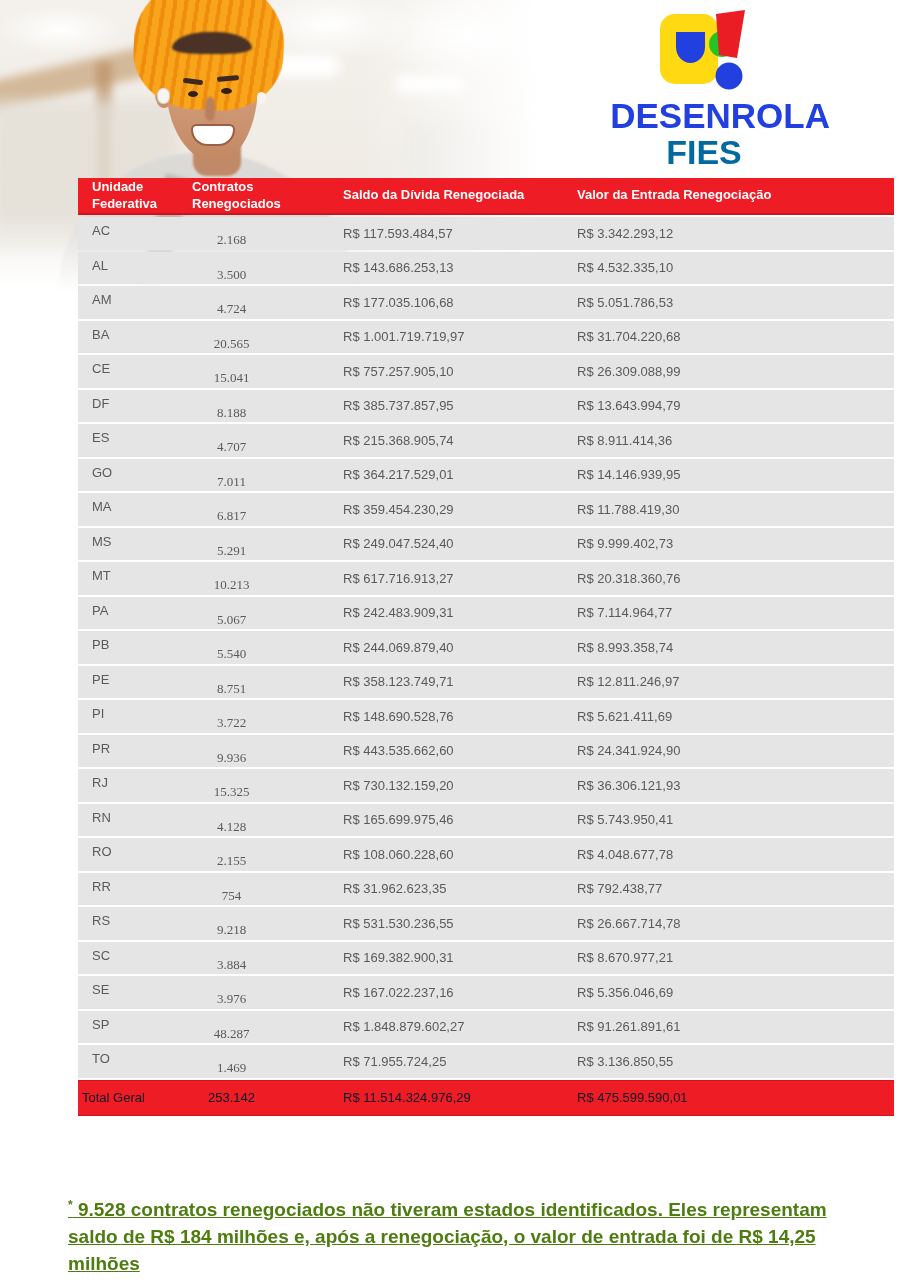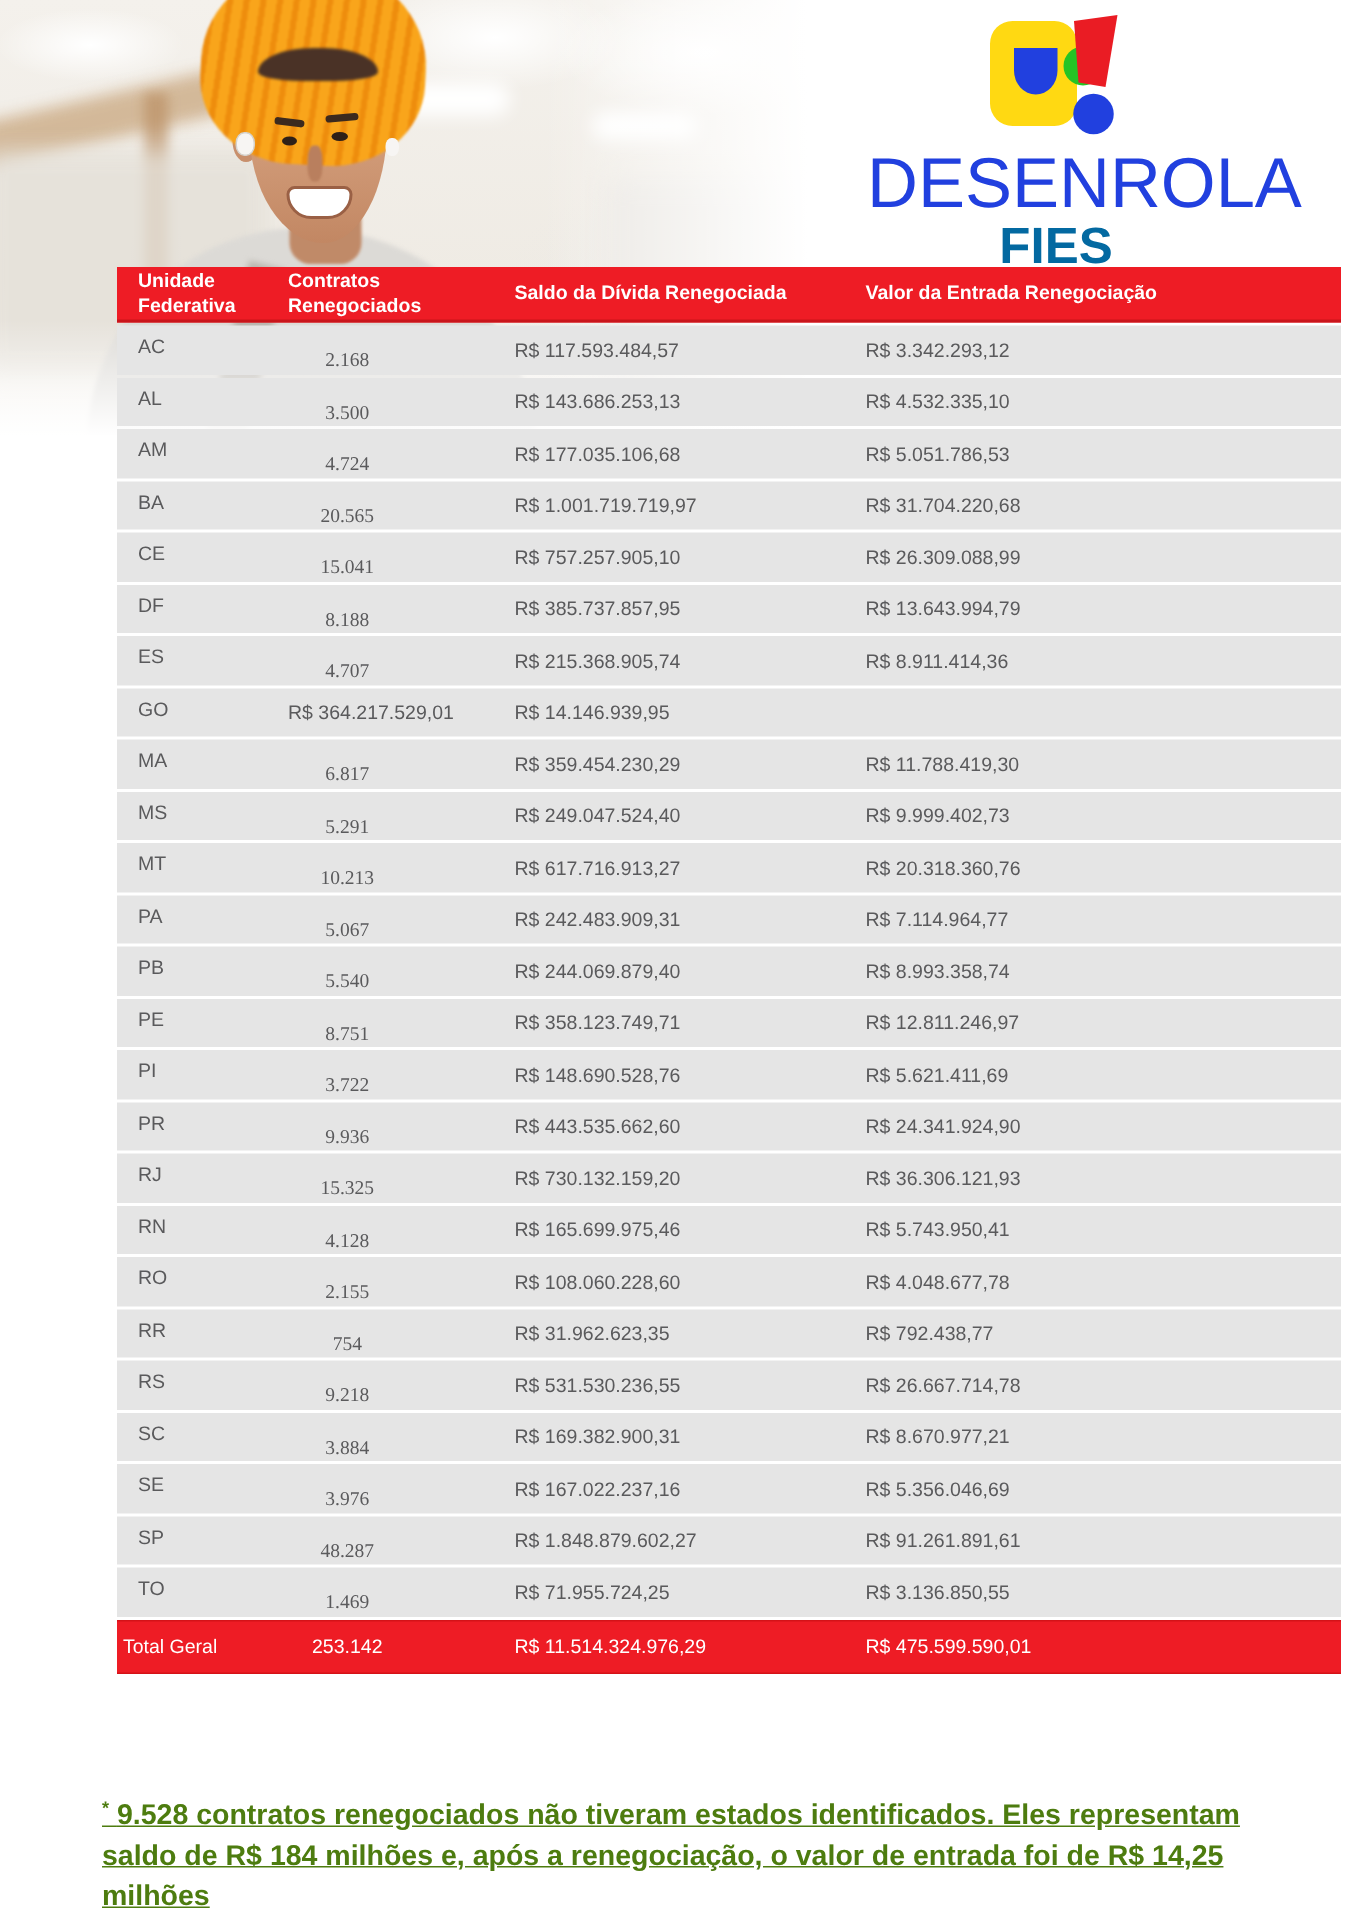--- a/index.html
+++ b/index.html
@@ -50,33 +50,33 @@
   .photo-earbud-left{left:157px;top:88px;width:11px;height:14px;background:#f7f5f3;border:1px solid #d5d2cd;border-radius:45%;}
   .photo-earbud-right{left:257px;top:92px;width:9px;height:12px;background:#f7f5f3;border-radius:45%;}
   .photo-fade-right{right:0;top:0;width:200px;height:100%;
     background:linear-gradient(to right,rgba(255,255,255,0) 0%,#ffffff 88%);}
   .photo-fade-bottom{left:0;bottom:0;width:100%;height:95px;
     background:linear-gradient(to bottom,rgba(255,255,255,0) 0%,#ffffff 82%);}
 
   
   .logo{position:absolute;left:578px;top:6px;width:252px;text-align:center;}
   .logo-mark{display:block;margin:0 auto;width:104px;height:90px;}
-  .logo-line1{font-weight:normal;font-size:47px;line-height:1;color:#2140DF;letter-spacing:0px;margin-top:2px;text-align:right;}
+  .logo-line1{font-weight:bold;font-size:35px;line-height:1;color:#2140DF;letter-spacing:0px;margin-top:2px;text-align:right;}
   .logo-line2{font-weight:bold;font-size:34px;line-height:1;color:#0369a1;margin-top:2px;}
 
   
   .data-table{position:absolute;left:78px;top:178px;width:816px;font-size:13px;}
   .grid{display:grid;grid-template-columns:100px 151px 234px 1fr;}
   .thead{background:#EE1C25;height:35px;border-bottom:2px solid #C9151B;color:#ffffff;font-weight:bold;align-items:center;}
   .th{padding-left:14px;line-height:1.3;}
   .trow{background:#e5e5e5;height:32.5px;margin-top:2px;color:#5A5A5C;}
   .c-uf{padding:6px 0 0 14px;}
   .c-num{text-align:center;padding-top:15px;padding-right:44px;font-family:Liberation Serif, serif;}
   .c-val{padding-left:14px;align-self:center;}
-  .total-row{background:#EE1C25;height:34px;margin-top:2px;color:#ffffff;align-items:center;
+  .total-row{background:#EE1C25;height:34px;margin-top:2px;color:#0f172a;align-items:center;
     border-top:1px solid #D41218;border-bottom:1px solid #D41218;}
   .total-label{padding-left:4px;}
   .total-num{text-align:center;padding-right:44px;}
   .total-val{padding-left:14px;}
 
   
   .footnote{position:absolute;left:68px;top:1197px;width:782px;color:#4d7c0f;
     font-size:19px;line-height:1.4;font-weight:bold;text-decoration:underline;}
   .footnote sup{font-size:12px;}
 </style>
@@ -176,20 +176,21 @@
 
     <div class="grid trow">
       <div class="c-uf">ES</div>
       <div class="c-num">4.707</div>
       <div class="c-val">R$ 215.368.905,74</div>
       <div class="c-val">R$ 8.911.414,36</div>
     </div>
 
     <div class="grid trow">
       <div class="c-uf">GO</div>
+      <div class="c-num">7.011</div>
       <div class="c-val">R$ 364.217.529,01</div>
       <div class="c-val">R$ 14.146.939,95</div>
     </div>
 
     <div class="grid trow">
       <div class="c-uf">MA</div>
       <div class="c-num">6.817</div>
       <div class="c-val">R$ 359.454.230,29</div>
       <div class="c-val">R$ 11.788.419,30</div>
     </div>

